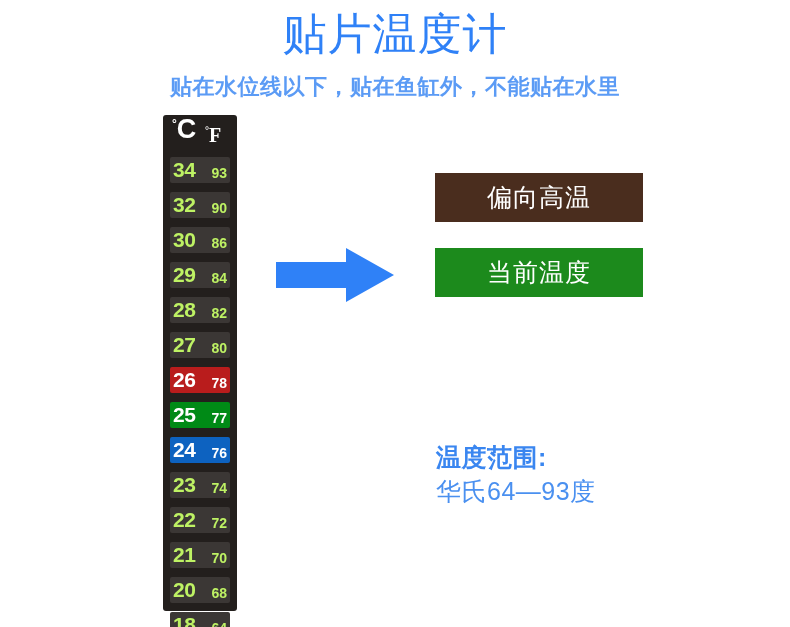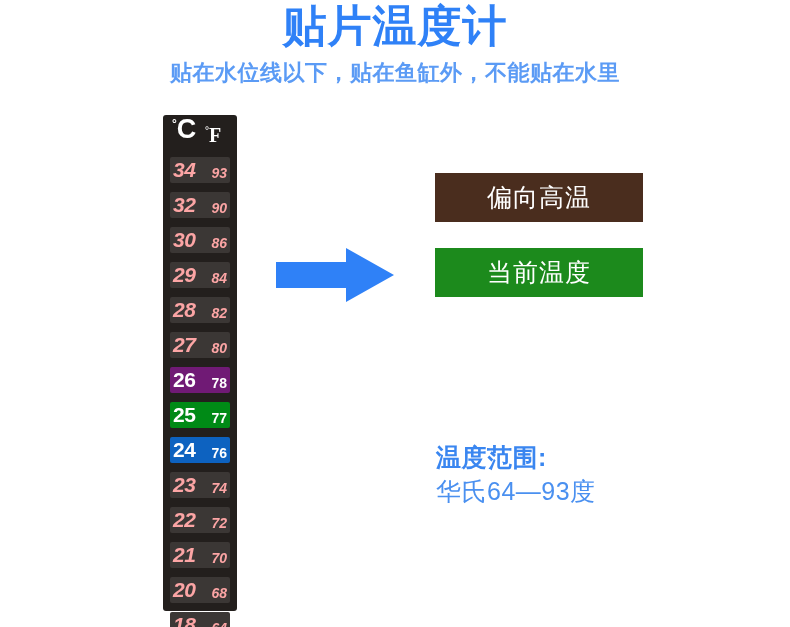--- a/index.html
+++ b/index.html
@@ -18,24 +18,24 @@
 
   
   #header {
     position: absolute;
     left: 0;
     top: 0;
     width: 790px;
     text-align: center;
   }
   #page-title {
-    margin: 0;
+    margin: 8px;
     padding-top: 0;
     font-size: 44px;
-    font-weight: bold;
+    font-weight: normal;
     line-height: 1.18;
     color: #2f81f7;
     letter-spacing: 1px;
   }
   #page-subtitle {
     margin: 2px;
     padding-top: 6px;
     font-size: 22px;
     font-weight: bold;
     line-height: 1.2;
@@ -120,25 +120,24 @@
     font-size: 14px;
     font-weight: bold;
     line-height: 15px;
   }
   
   .thermo-row.state-off {
     background: #3b3735;
   }
   .thermo-row.state-off .c-val,
   .thermo-row.state-off .f-val {
-    color: #fca5a5;
-    font-style: italic;
+    color: #bef264;
   }
   .thermo-row.state-warm {
-    background: #701a75;
+    background: #b91c1c;
   }
   .thermo-row.state-warm .c-val,
   .thermo-row.state-warm .f-val {
     color: #ffffff;
   }
   .thermo-row.state-current {
     background: #008a16;
   }
   .thermo-row.state-current .c-val,
   .thermo-row.state-current .f-val {

